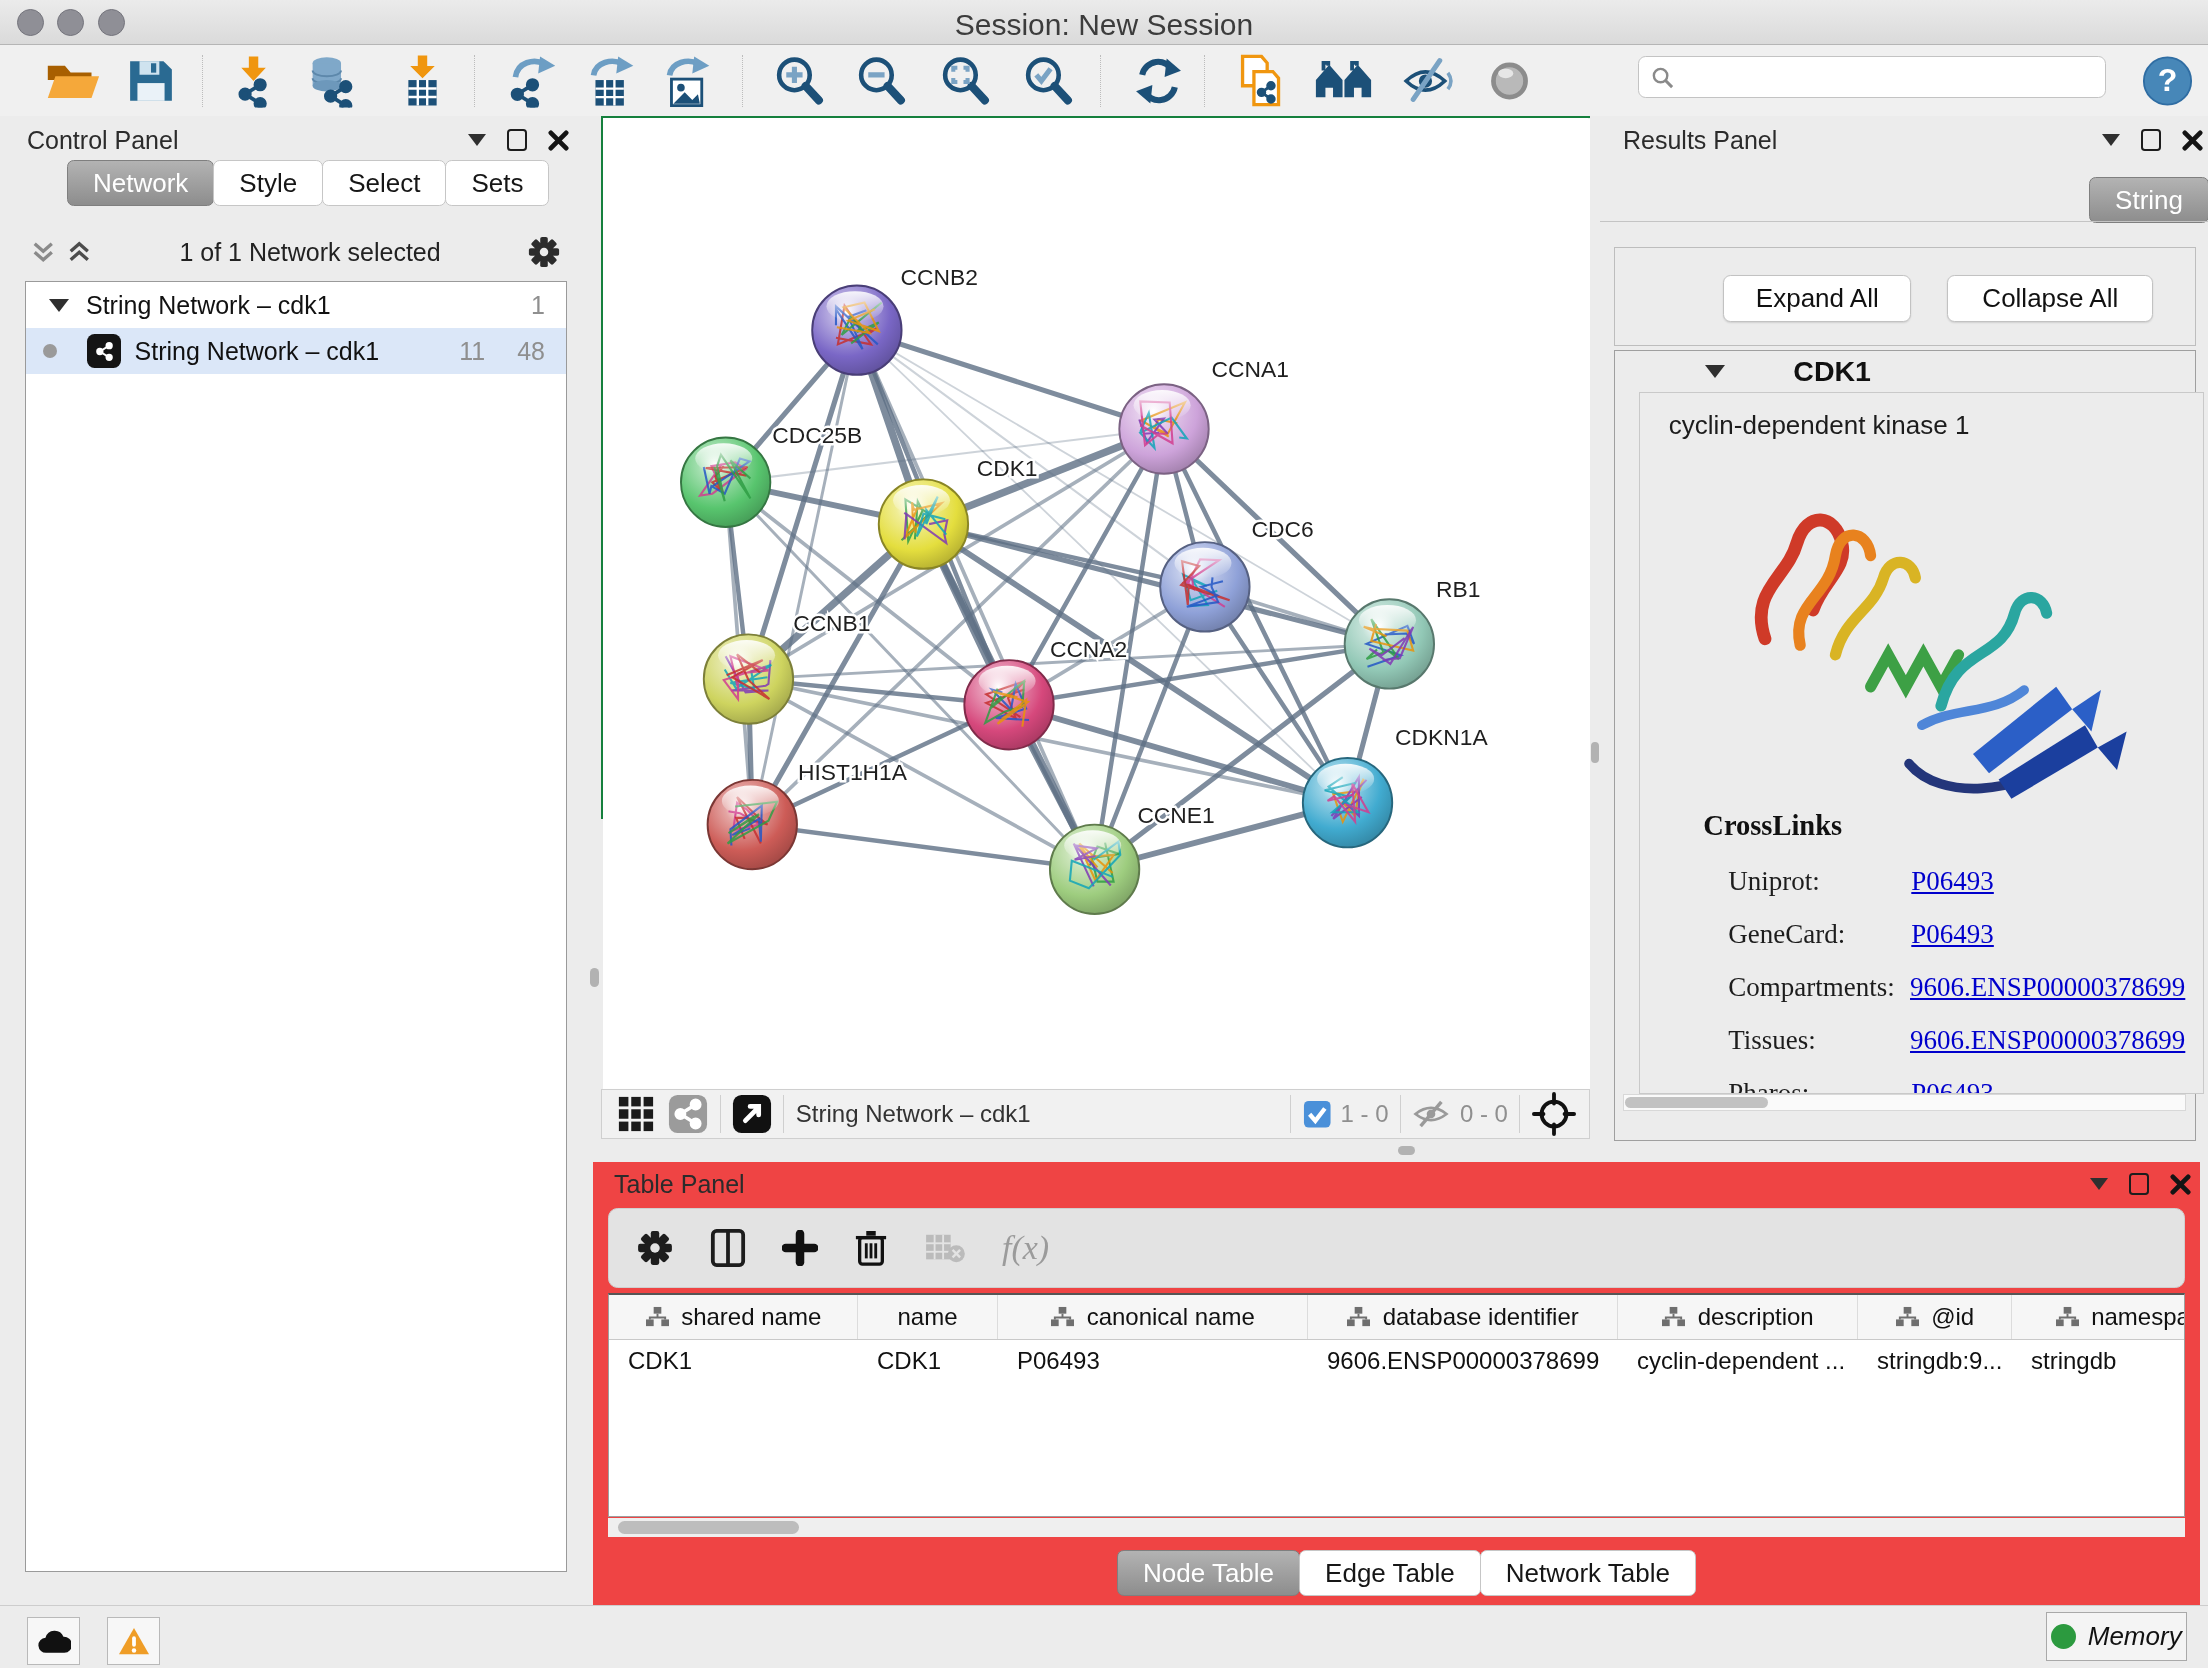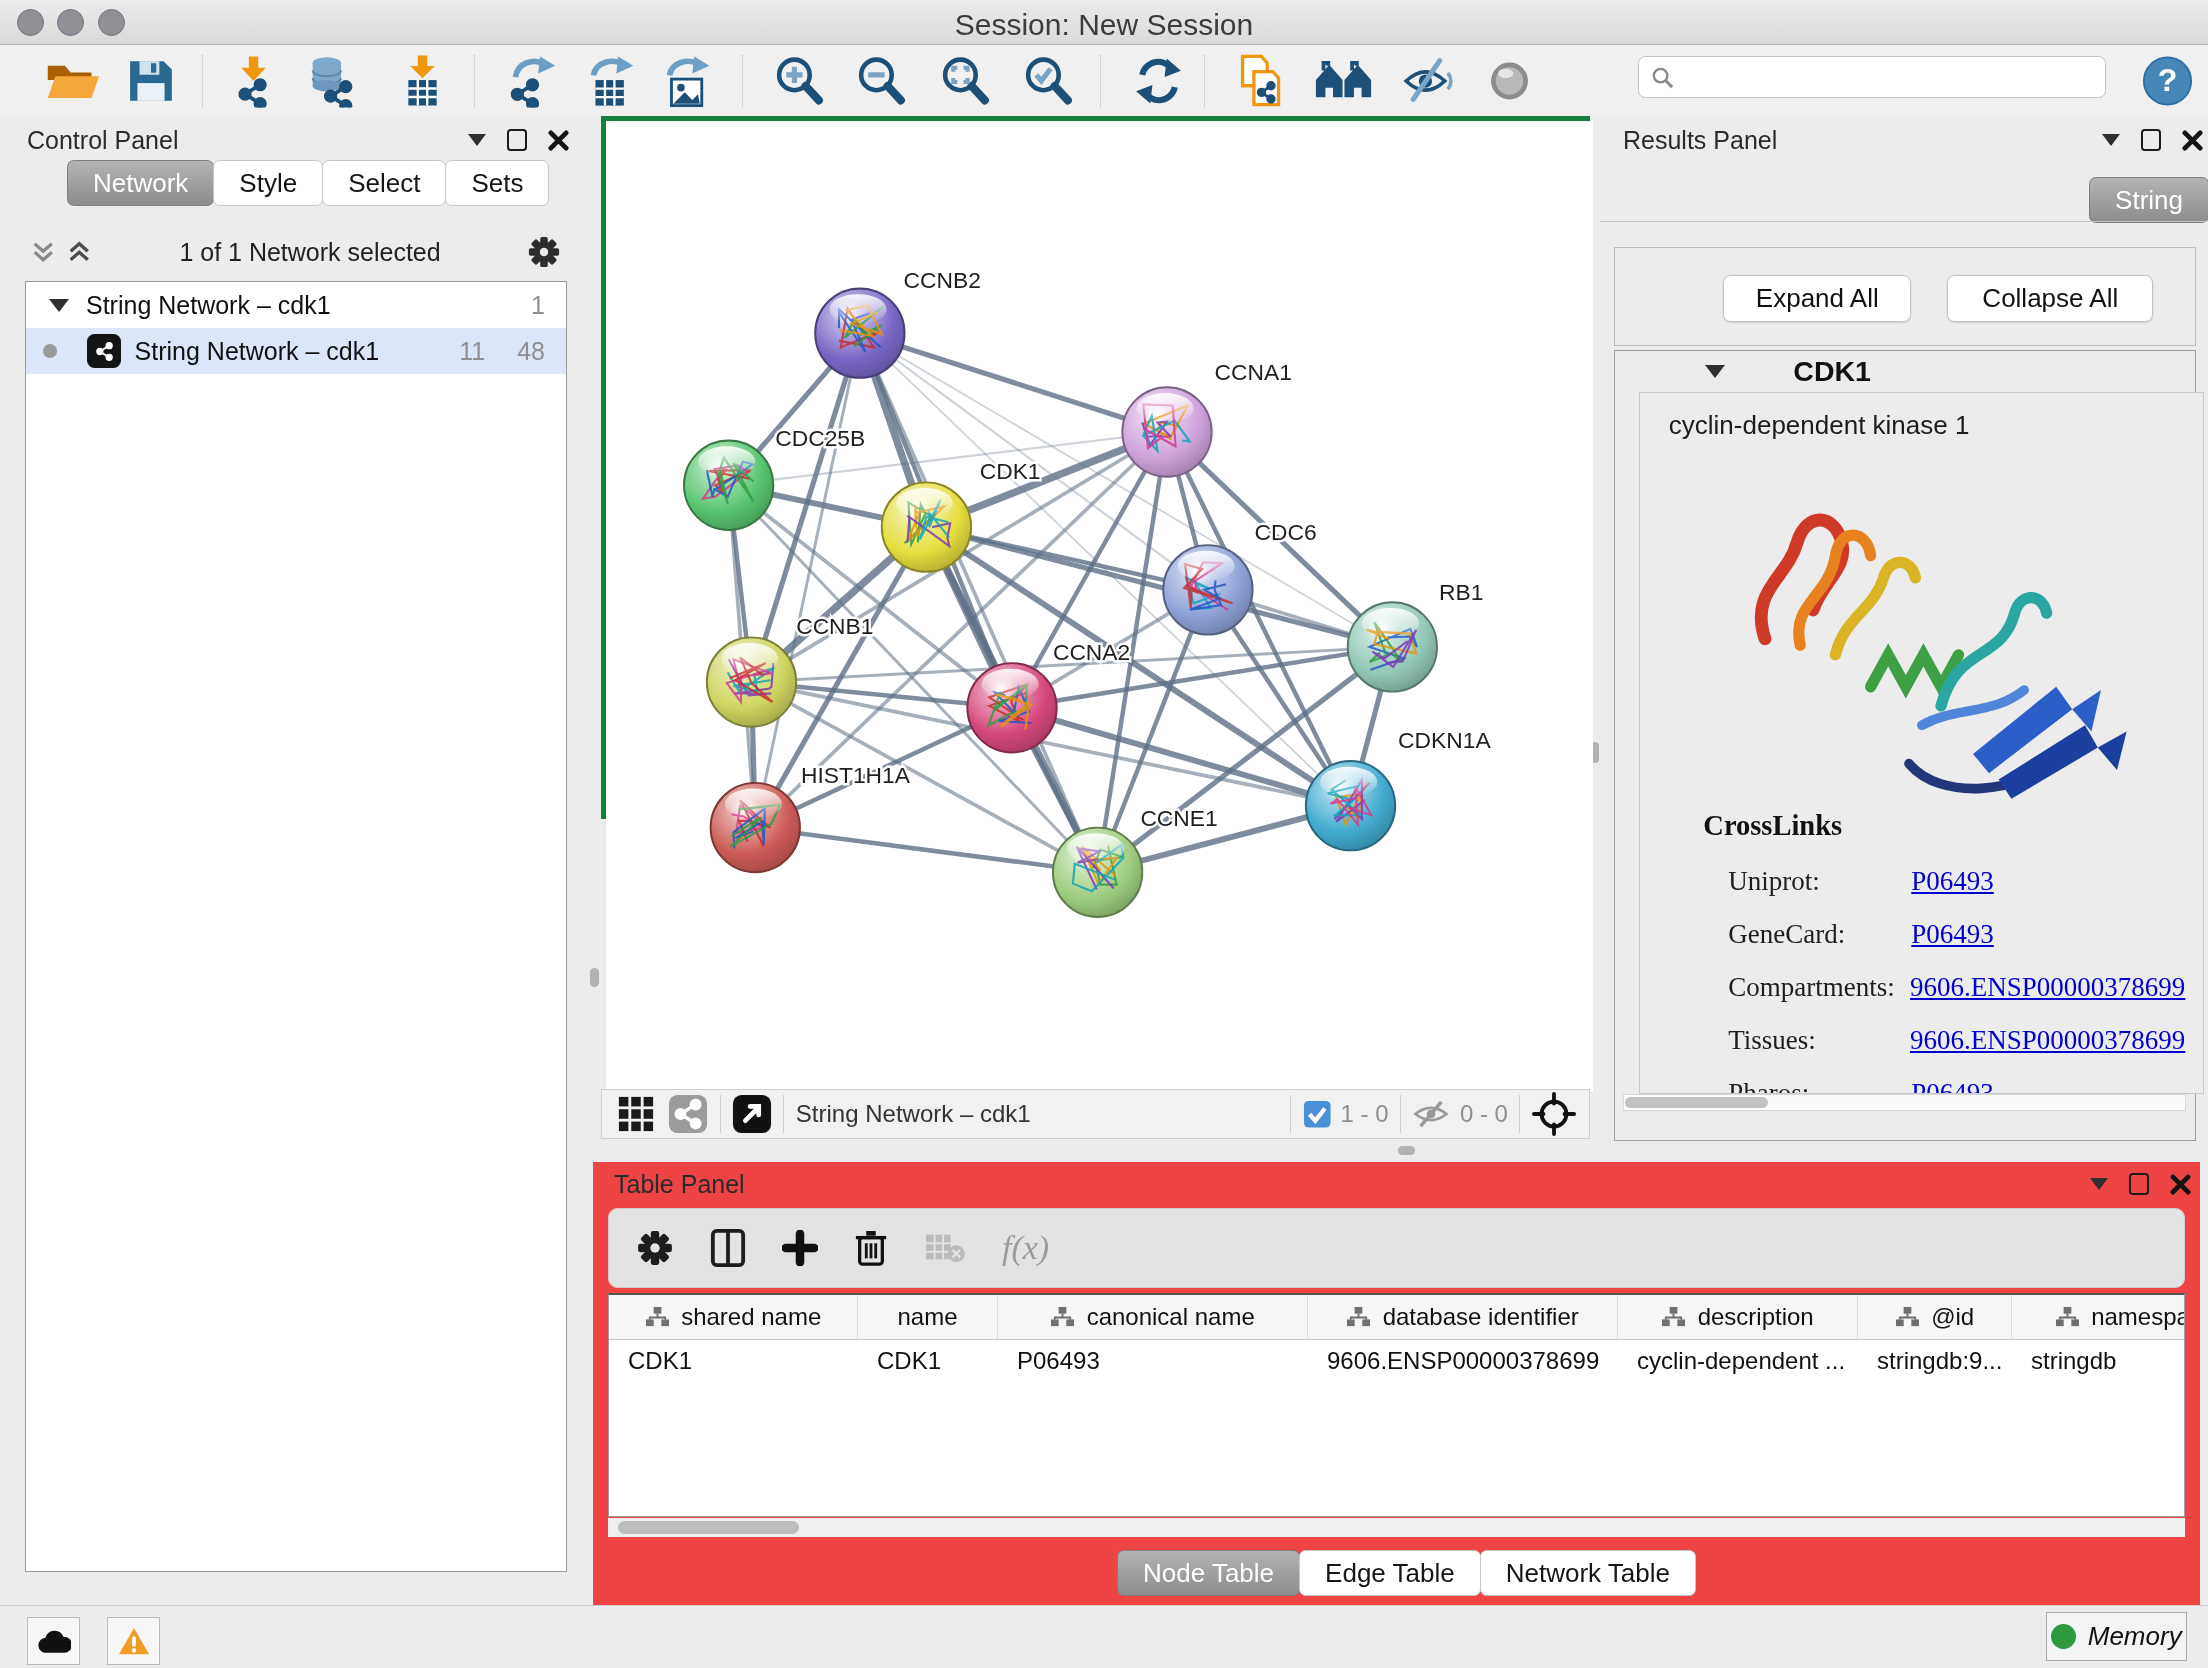--- a/index.html
+++ b/index.html
@@ -41,21 +41,21 @@
     border:1px solid #9a9a9a;box-shadow:inset 0 0 0 1.9px #fff;box-sizing:border-box;}
   .trow{height:46px;display:flex;align-items:center;font-size:25px;color:#111;}
   .trow .cnt{color:#8f8f8f;}
   .trow.sel{background:#dbe7f8;}
   .disc{width:0;height:0;border-left:10.5px solid transparent;border-right:10.5px solid transparent;
     border-top:13.3px solid #2f2f2f;}
   .bullet{width:14.3px;height:14.3px;border-radius:50%;background:#9a9a9a;}
   .appsq{width:34px;height:34px;border-radius:7.6px;background:#141414;display:flex;align-items:center;justify-content:center;}
   
   .netview{position:absolute;left:601px;top:116px;width:989px;height:703px;background:#fff;
-    border:5px solid #15803d;box-sizing:border-box;}
+    border:2px solid #15803d;box-sizing:border-box;}
   .netfooter{position:absolute;left:601px;top:1089px;width:989px;height:50px;background:#f1f1f1;
     border:1px solid #cfcfcf;box-sizing:border-box;display:flex;align-items:center;}
   .nf-sep{width:0;height:38px;border-left:1px solid #cfcfcf;margin:0 11.4px;}
   .nf-title{font-size:24px;color:#333;}
   .nf-cnt{font-size:24px;color:#8f8f8f;margin-left:9.5px;}
   
   .vsplit{position:absolute;background:#ececec;}
   .splitdot{position:absolute;background:#b2b2b2;border-radius:7.6px;}
   
   .rpanel{position:absolute;left:1600px;top:116px;width:609px;height:1023px;background:#ececec;}

